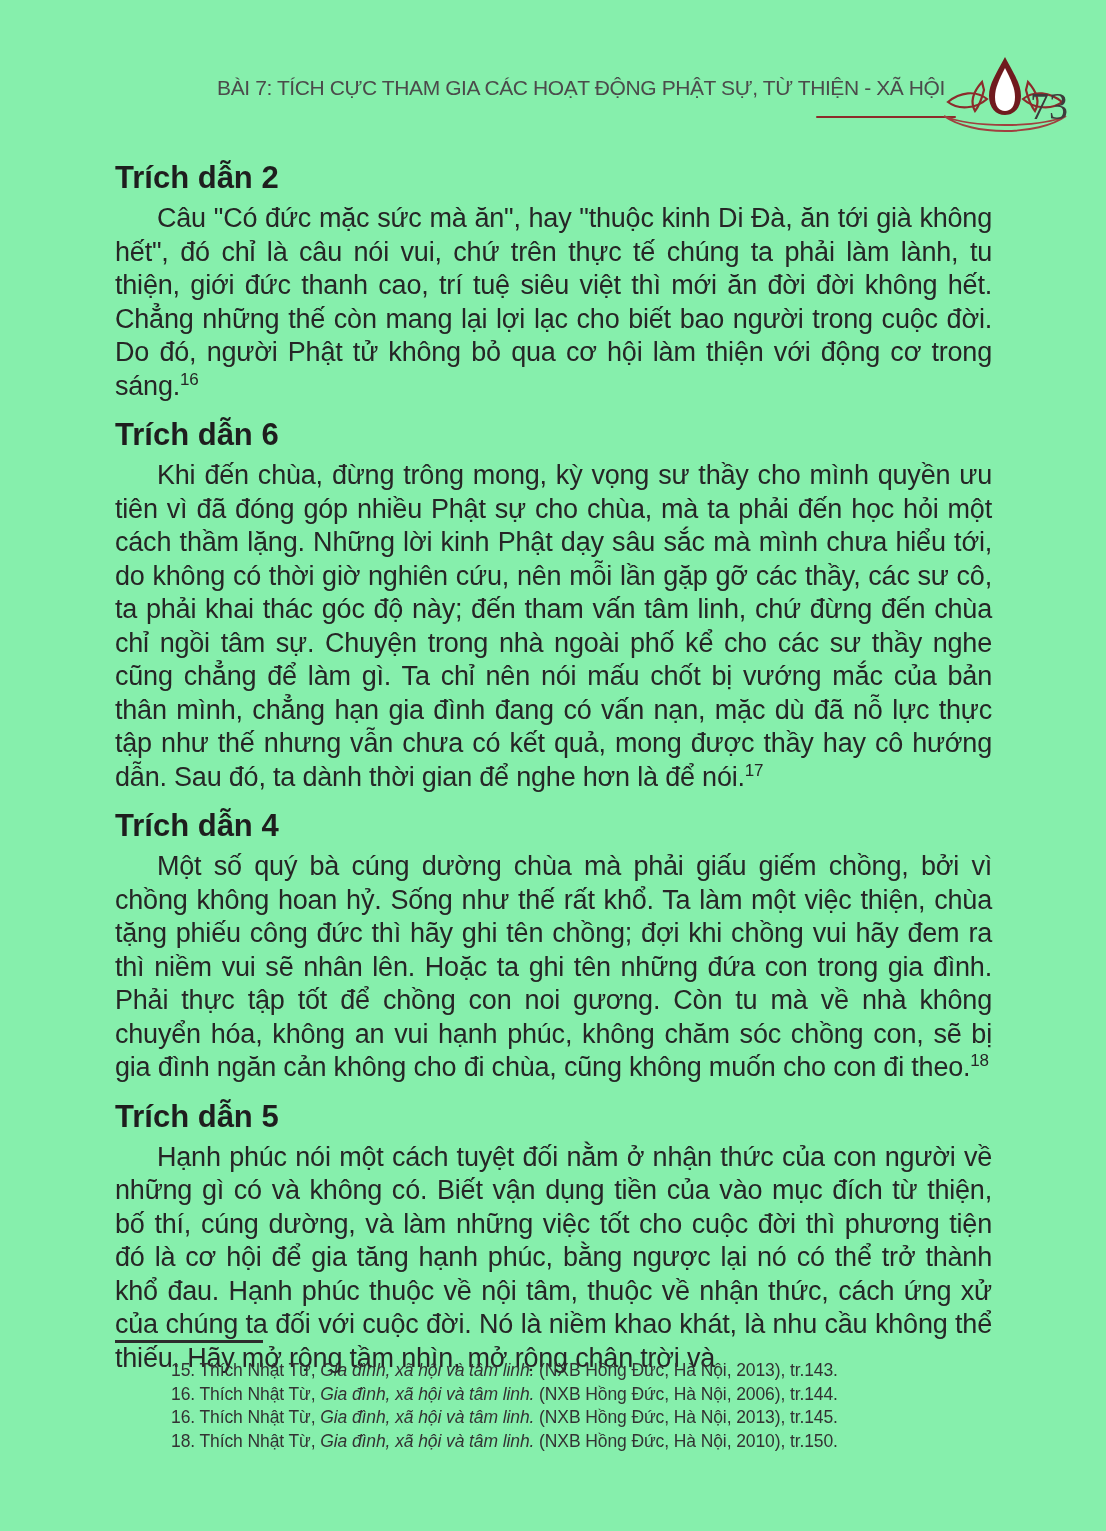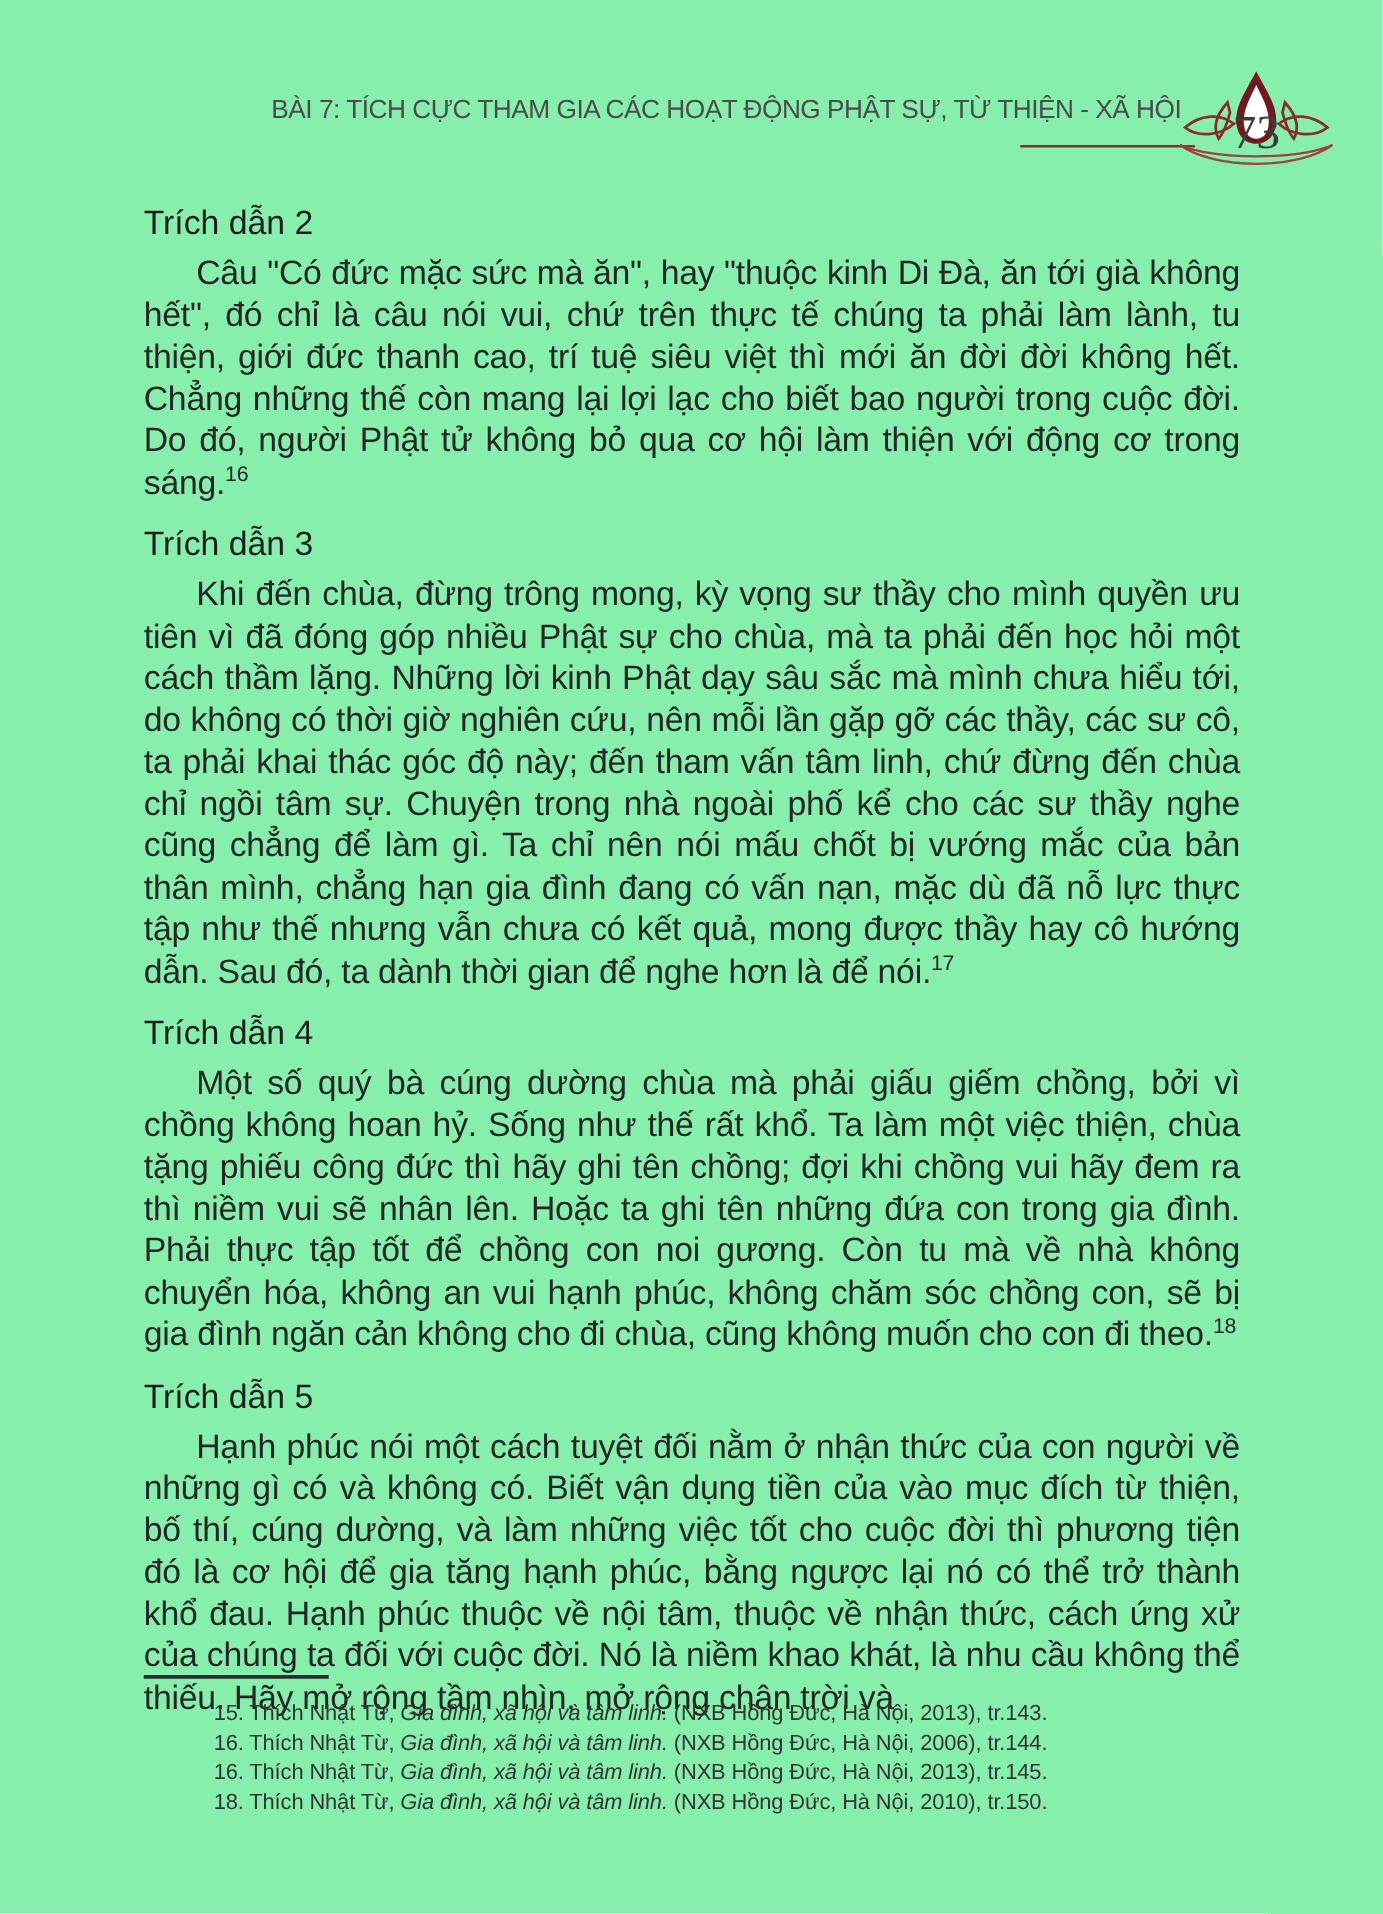--- a/index.html
+++ b/index.html
@@ -42,21 +42,21 @@
     width: 140px;
     height: 2px;
     background: #8c2b2b;
     border-radius: 2px;
   }
   .lotus-pagenum {
     position: absolute;
     top: 30px;
     left: 0;
     width: 100%;
-    text-align: center;
+    text-align: right;
     font-family: "Liberation Serif", serif;
     font-size: 38px;
     color: #3c3c3c;
   }
 
   
   .content {
     position: absolute;
     left: 115px;
     top: 146px;
@@ -69,23 +69,23 @@
     line-height: 33.5px;
     text-align: justify;
     text-indent: 42px;
     letter-spacing: -0.2px;
   }
   .content p.no-indent {
     text-indent: 0;
   }
   .content h3 {
     margin: 16px 0 8px 0;
-    font-size: 27px;
+    font-size: 31px;
     line-height: 32px;
-    font-weight: normal;
+    font-weight: bold;
     color: #1e1e1e;
   }
   sup.fn-ref {
     font-size: 17px;
     line-height: 0;
     vertical-align: super;
   }
 
   
   .footnotes {
@@ -137,21 +137,21 @@
       <path d="M120,48 C108,38 92,36 81,45 C92,55 110,56 120,48 Z" fill="none" stroke="#8c2b2b" stroke-width="2.2"></path>
 
       <path d="M2,62 C30,74 96,74 124,62 C96,82 30,82 2,62 Z" fill="none" stroke="#a0403f" stroke-width="1.8"></path>
     </svg>
     <div class="lotus-pagenum">73</div>
   </div>
 
   <div class="content" id="content">
       <h3>Trích dẫn 2</h3>
       <p><span>Câu "Có đức mặc sức mà ăn", hay "thuộc kinh Di Đà, ăn tới già không hết", đó chỉ là câu nói vui, chứ trên thực tế chúng ta phải làm lành, tu thiện, giới đức thanh cao, trí tuệ siêu việt thì mới ăn đời đời không hết. Chẳng những thế còn mang lại lợi lạc cho biết bao người trong cuộc đời. Do đó, người Phật tử không bỏ qua cơ hội làm thiện với động cơ trong sáng.</span><sup class="fn-ref">16</sup></p>
-      <h3>Trích dẫn 3</h3>
+      <h3>Trích dẫn 6</h3>
       <p><span>Khi đến chùa, đừng trông mong, kỳ vọng sư thầy cho mình quyền ưu tiên vì đã đóng góp nhiều Phật sự cho chùa, mà ta phải đến học hỏi một cách thầm lặng. Những lời kinh Phật dạy sâu sắc mà mình chưa hiểu tới, do không có thời giờ nghiên cứu, nên mỗi lần gặp gỡ các thầy, các sư cô, ta phải khai thác góc độ này; đến tham vấn tâm linh, chứ đừng đến chùa chỉ ngồi tâm sự. Chuyện trong nhà ngoài phố kể cho các sư thầy nghe cũng chẳng để làm gì. Ta chỉ nên nói mấu chốt bị vướng mắc của bản thân mình, chẳng hạn gia đình đang có vấn nạn, mặc dù đã nỗ lực thực tập như thế nhưng vẫn chưa có kết quả, mong được thầy hay cô hướng dẫn. Sau đó, ta dành thời gian để nghe hơn là để nói.</span><sup class="fn-ref">17</sup></p>
       <h3>Trích dẫn 4</h3>
       <p><span>Một số quý bà cúng dường chùa mà phải giấu giếm chồng, bởi vì chồng không hoan hỷ. Sống như thế rất khổ. Ta làm một việc thiện, chùa tặng phiếu công đức thì hãy ghi tên chồng; đợi khi chồng vui hãy đem ra thì niềm vui sẽ nhân lên. Hoặc ta ghi tên những đứa con trong gia đình. Phải thực tập tốt để chồng con noi gương. Còn tu mà về nhà không chuyển hóa, không an vui hạnh phúc, không chăm sóc chồng con, sẽ bị gia đình ngăn cản không cho đi chùa, cũng không muốn cho con đi theo.</span><sup class="fn-ref">18</sup></p>
       <h3>Trích dẫn 5</h3>
       <p><span>Hạnh phúc nói một cách tuyệt đối nằm ở nhận thức của con người về những gì có và không có. Biết vận dụng tiền của vào mục đích từ thiện, bố thí, cúng dường, và làm những việc tốt cho cuộc đời thì phương tiện đó là cơ hội để gia tăng hạnh phúc, bằng ngược lại nó có thể trở thành khổ đau. Hạnh phúc thuộc về nội tâm, thuộc về nhận thức, cách ứng xử của chúng ta đối với cuộc đời. Nó là niềm khao khát, là nhu cầu không thể thiếu. Hãy mở rộng tầm nhìn, mở rộng chân trời và</span></p>
     </div>
 
   <div class="footnotes">
     <div class="fn-rule"></div>
     <ul class="fn-list" id="fn-list">

